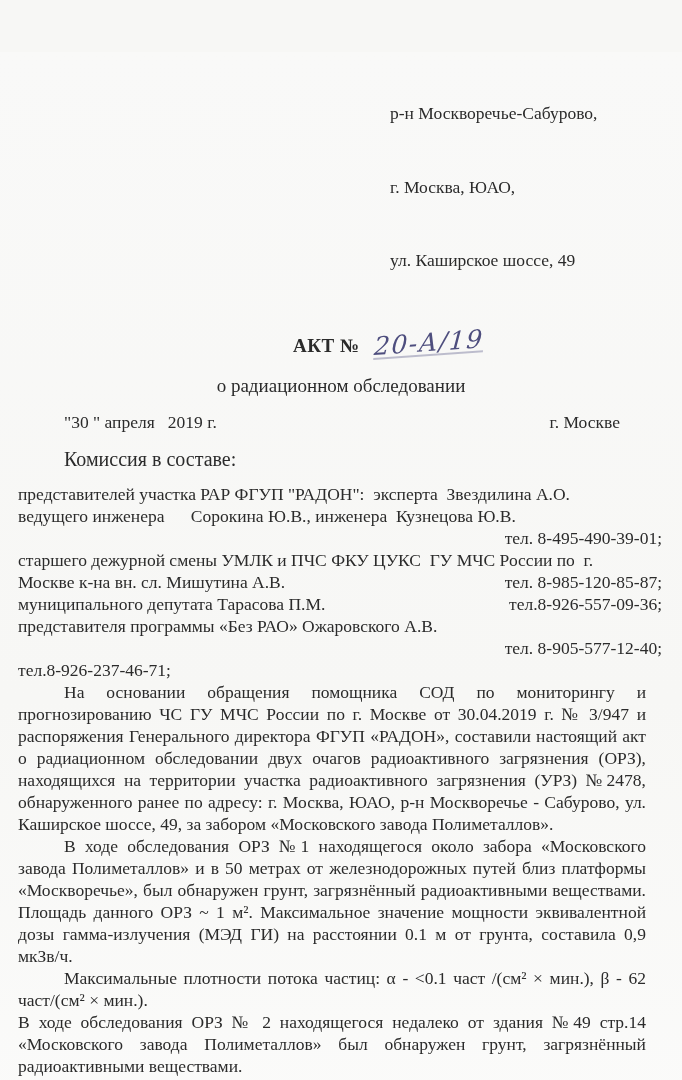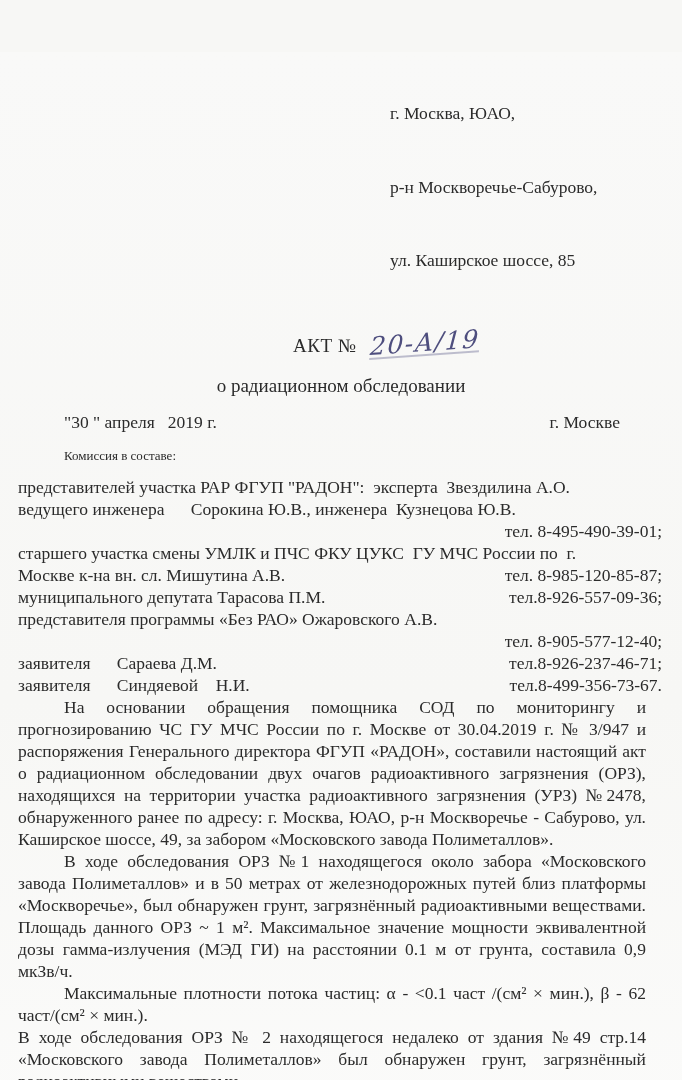--- a/index.html
+++ b/index.html
@@ -22,21 +22,21 @@
     line-height: 24.5px;
     white-space: pre-wrap;
   }
   .act-title-row {
     margin: 6px 0 0 293px;
     height: 38px;
     display: flex;
     align-items: flex-start;
   }
   .act-label {
-    font-weight: normal;
+    font-weight: bold;
     font-size: 19px;
     letter-spacing: 0.5px;
     padding-top: 7px;
   }
   .act-number {
     font-family: "DejaVu Serif", serif;
     font-style: italic;
     font-size: 25px;
     color: #4e4e7e;
     margin-left: 14px;
@@ -54,21 +54,21 @@
   .date-row {
     display: flex;
     justify-content: space-between;
     padding: 0 62px 0 64px;
     margin-top: 15px;
     font-size: 17.5px;
     white-space: pre-wrap;
   }
   .commission-heading {
     margin: 15px 0 8px 64px;
-    font-size: 13px;
+    font-size: 20px;
   }
   .committee {
     margin-top: 12px;
     padding: 0 20px 0 18px;
     font-size: 17.5px;
   }
   .committee-row {
     display: flex;
     justify-content: space-between;
     line-height: 22px;
@@ -85,23 +85,23 @@
     text-align: justify;
   }
   .body-text p.indent { text-indent: 46px; }
 </style>
 </head>
 <body>
 
 <div class="page">
 
   <div class="address-block">
+    <div>р-н Москворечье-Сабурово,</div>
     <div>г. Москва, ЮАО,</div>
-    <div>р-н Москворечье-Сабурово,</div>
-    <div>ул. Каширское шоссе, 85</div>
+    <div>ул. Каширское шоссе, 49</div>
   </div>
 
   <div class="act-title-row">
     <span class="act-label">АКТ №</span>
     <span class="act-number">20-А/19</span>
   </div>
 
   <div class="subtitle">о радиационном обследовании</div>
 
   <div class="date-row">
@@ -118,46 +118,41 @@
     </div>
     <div class="committee-row">
       <span class="left">ведущего инженера      Сорокина Ю.В., инженера  Кузнецова Ю.В.</span>
       <span class="right"></span>
     </div>
     <div class="committee-row">
       <span class="left"></span>
       <span class="right">тел. 8-495-490-39-01;</span>
     </div>
     <div class="committee-row">
-      <span class="left">старшего участка смены УМЛК и ПЧС ФКУ ЦУКС  ГУ МЧС России по  г.</span>
+      <span class="left">старшего дежурной смены УМЛК и ПЧС ФКУ ЦУКС  ГУ МЧС России по  г.</span>
       <span class="right"></span>
     </div>
     <div class="committee-row">
       <span class="left">Москве к-на вн. сл. Мишутина А.В.</span>
       <span class="right">тел. 8-985-120-85-87;</span>
     </div>
     <div class="committee-row">
       <span class="left">муниципального депутата Тарасова П.М.</span>
       <span class="right">тел.8-926-557-09-36;</span>
     </div>
     <div class="committee-row">
       <span class="left">представителя программы «Без РАО» Ожаровского А.В.</span>
       <span class="right"></span>
     </div>
     <div class="committee-row">
       <span class="left"></span>
       <span class="right">тел. 8-905-577-12-40;</span>
     </div>
     <div class="committee-row">
-      <span class="left">заявителя      Сараева Д.М.</span>
       <span class="right">тел.8-926-237-46-71;</span>
-    </div>
-    <div class="committee-row">
-      <span class="left">заявителя      Синдяевой    Н.И.</span>
-      <span class="right">тел.8-499-356-73-67.</span>
     </div>
   </div>
 
   <div class="body-text">
     <p class="indent">На основании обращения помощника СОД по мониторингу и прогнозированию ЧС ГУ МЧС России по г. Москве от 30.04.2019 г. № 3/947 и распоряжения Генерального директора ФГУП «РАДОН», составили настоящий акт о радиационном обследовании двух очагов радиоактивного загрязнения (ОРЗ), находящихся на территории участка радиоактивного загрязнения (УРЗ) №2478, обнаруженного ранее по адресу: г. Москва, ЮАО, р-н Москворечье - Сабурово, ул. Каширское шоссе, 49, за забором «Московского завода Полиметаллов».</p>
     <p class="indent">В ходе обследования ОРЗ №1 находящегося около забора «Московского завода Полиметаллов» и в 50 метрах от железнодорожных путей близ платформы «Москворечье», был обнаружен грунт, загрязнённый радиоактивными веществами. Площадь данного ОРЗ ~ 1 м². Максимальное значение мощности эквивалентной дозы гамма-излучения (МЭД ГИ) на расстоянии 0.1 м от грунта, составила 0,9 мкЗв/ч.</p>
     <p class="indent">Максимальные плотности потока частиц: α - &lt;0.1  част /(см² × мин.), β - 62 част/(см² × мин.).</p>
     <p>В ходе обследования ОРЗ № 2 находящегося недалеко от здания №49 стр.14 «Московского завода Полиметаллов» был обнаружен грунт, загрязнённый радиоактивными веществами.</p>
 
   </div>

